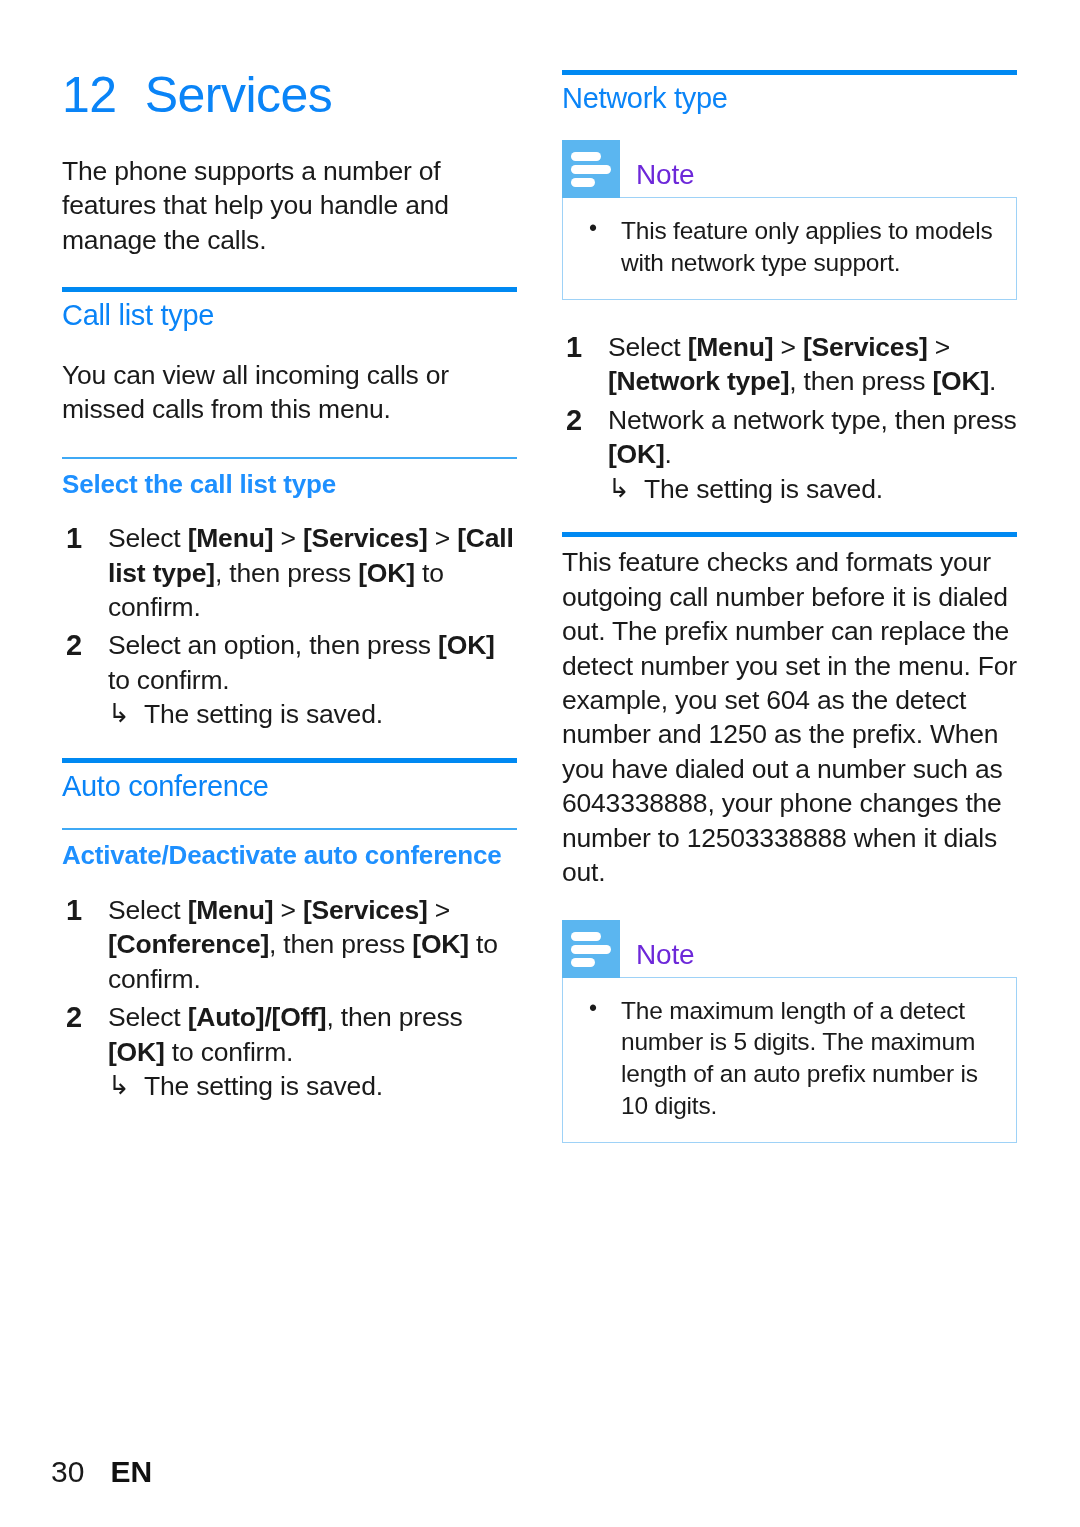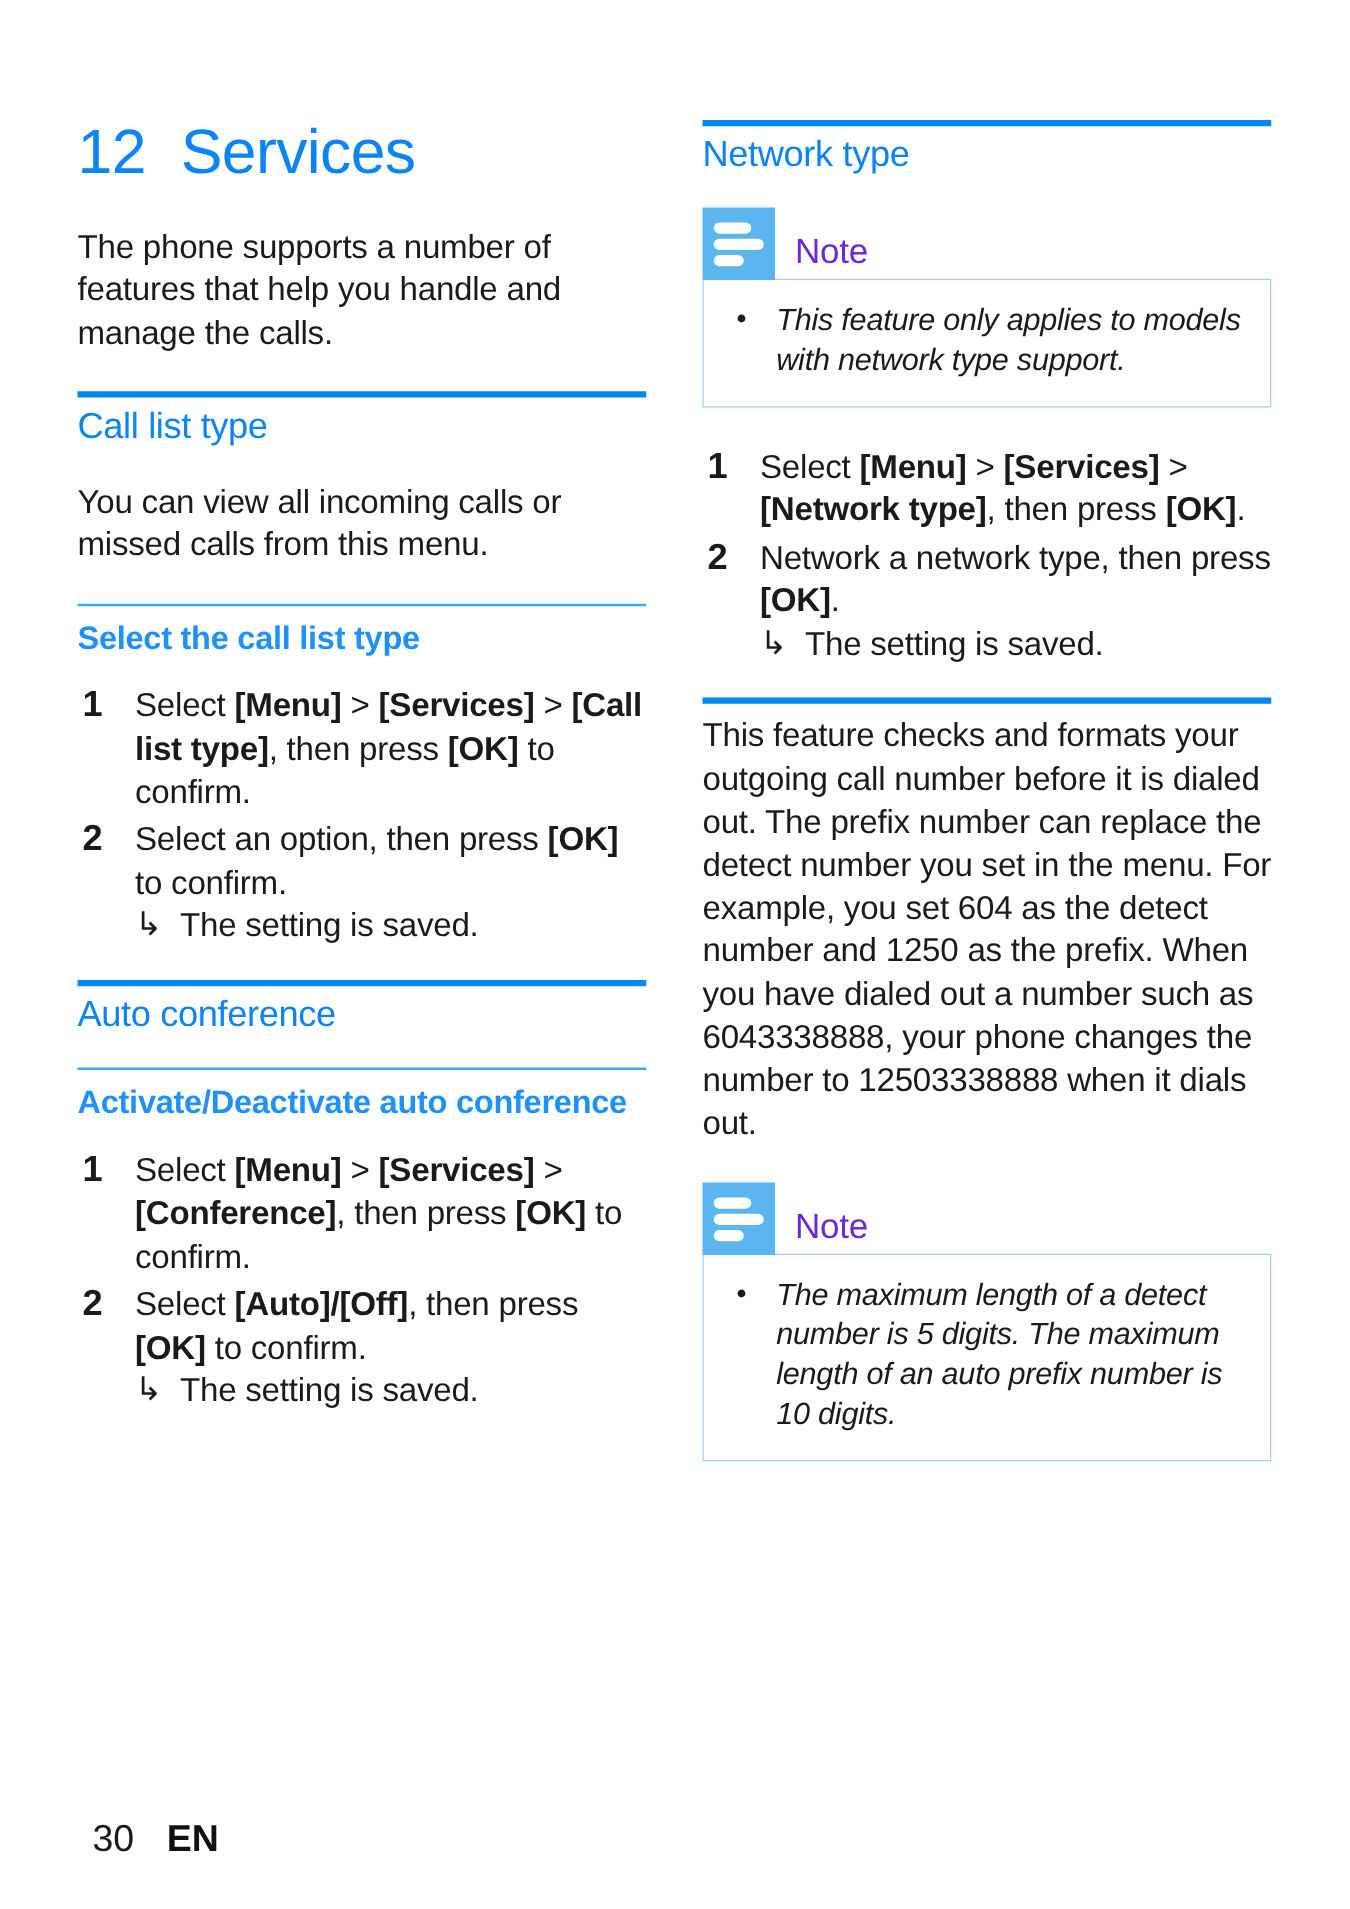--- a/index.html
+++ b/index.html
@@ -13,21 +13,21 @@
     font-family: "Liberation Sans", sans-serif;
     color: #1a1a1a;
     -webkit-font-smoothing: antialiased;
   }
 
   .page {
     position: relative;
     width: 1080px;
     height: 1527px;
     box-sizing: border-box;
-    padding: 96px 55px 0 62px;
+    padding: 70px 55px 0 62px;
   }
 
   .columns {
     display: flex;
     gap: 45px;
     align-items: flex-start;
   }
   .col {
     width: 455px;
     flex: 0 0 455px;
@@ -170,21 +170,20 @@
     list-style: none;
     margin: 0;
     padding: 0;
   }
   ul.note-list > li {
     position: relative;
     padding-left: 38px;
     font-size: 24.5px;
     line-height: 1.30;
     letter-spacing: -0.2px;
-    font-style: italic;
   }
   ul.note-list > li::before {
     content: "\2022";
     position: absolute;
     left: 6px;
     top: -1px;
     font-size: 23px;
   }
 
   
@@ -222,21 +221,21 @@
     top: -1px;
     width: 16px;
     height: 7px;
     background: #ffffff;
     border-radius: 0 0 16px 16px / 0 0 12px 12px;
   }
 
   
   .footer {
     position: absolute;
-    left: 74px;
+    left: 51px;
     bottom: 38px;
     display: flex;
     align-items: baseline;
     gap: 26px;
   }
   .footer .pg {
     font-size: 30px;
     font-weight: 400;
     color: #1a1a1a;
     letter-spacing: 0;

